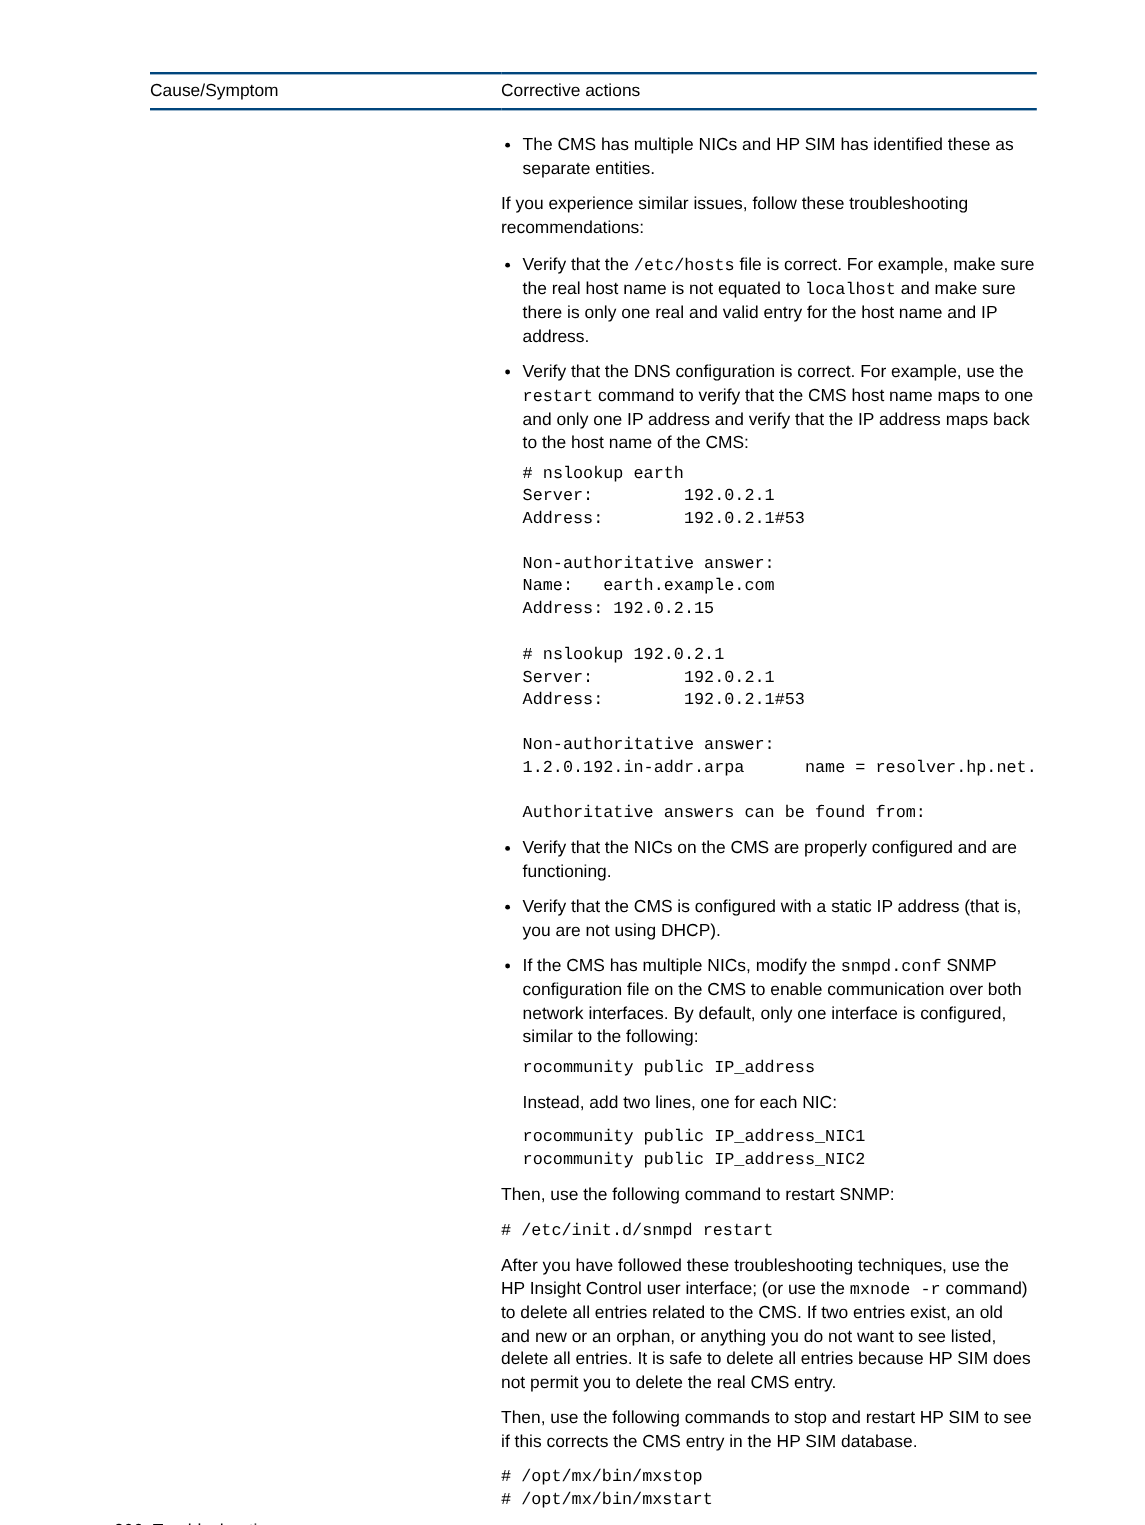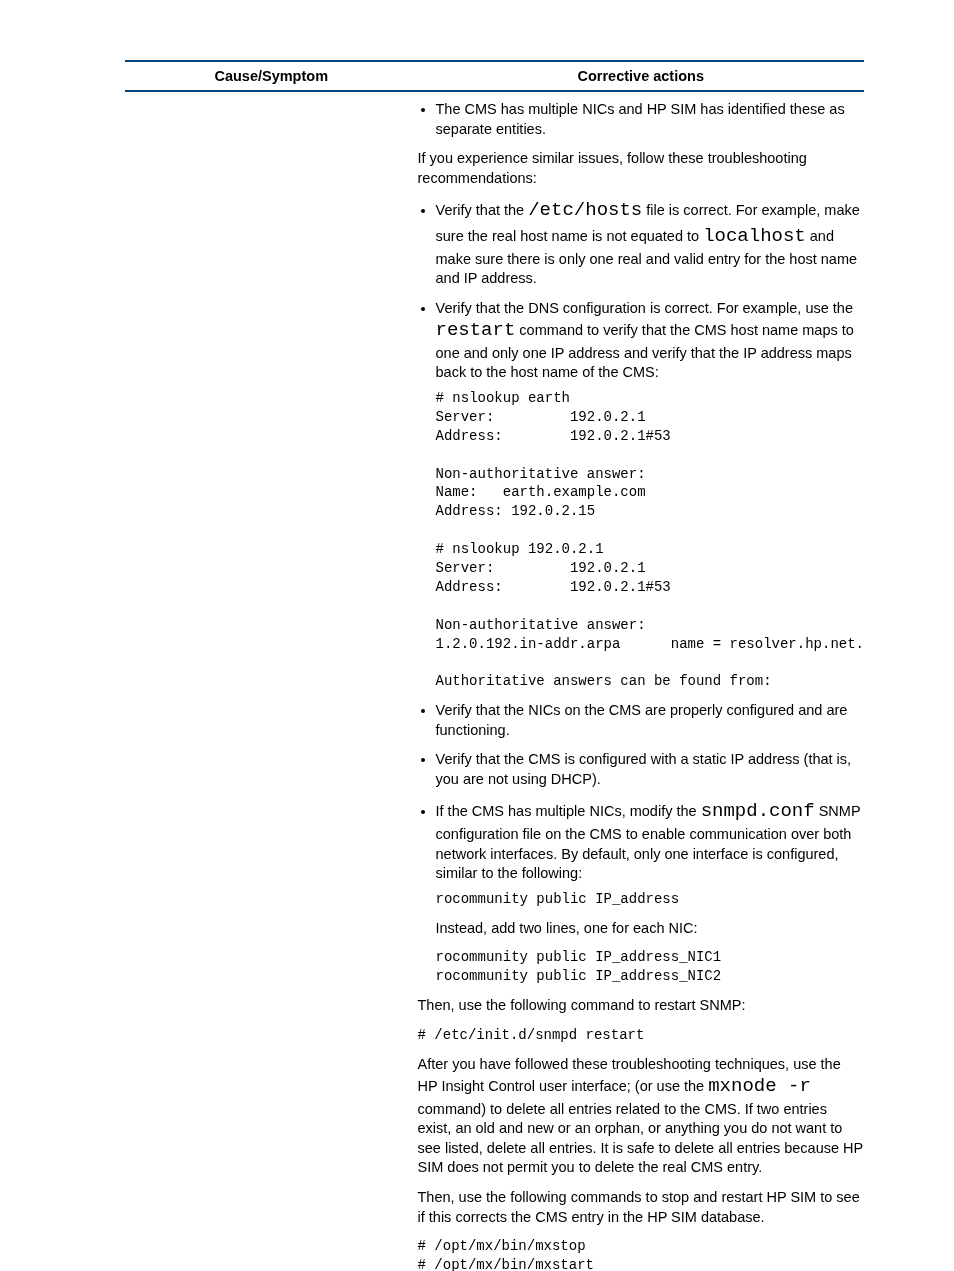--- a/index.html
+++ b/index.html
@@ -16,47 +16,47 @@
     box-sizing: border-box;
     width: 954px;
     min-height: 1271px;
     position: relative;
   }
   table.main {
     width: 100%;
     border-collapse: collapse;
   }
   table.main thead th {
-    text-align: center;
-    font-weight: bold;
+    text-align: left;
+    font-weight: normal;
     font-size: 14.5px;
     padding: 6px 0 6px 0;
     border-top: 2px solid #00457c;
     border-bottom: 2px solid #00457c;
   }
   table.main thead th:first-child { width: 375px; }
   table.main tbody td {
     vertical-align: top;
     padding: 8px 0 10px 0;
     font-size: 14.5px;
     line-height: 1.35;
   }
   table.main tbody tr.bottom-row td {
     border-bottom: 2px solid #00457c;
   }
   ul {
-    margin: 0 0 10px 0;
+    margin: 12px 0 10px 0;
     padding-left: 18px;
   }
   ul li {
     margin-bottom: 10px;
     line-height: 1.35;
   }
   p { margin: 0 0 10px 0; line-height: 1.35; }
-  .mono { font-family: "Courier New", monospace; font-size: 19px; }
+  .mono { font-family: "Courier New", monospace; font-size: 14px; }
   .mono-block {
     font-family: "Courier New", monospace;
     font-size: 14px;
     white-space: pre;
     margin: 6px 0 10px 0;
     line-height: 1.35;
   }
   .link { color: #000000; }
   .italic { }
   .bold { font-weight: normal; }

